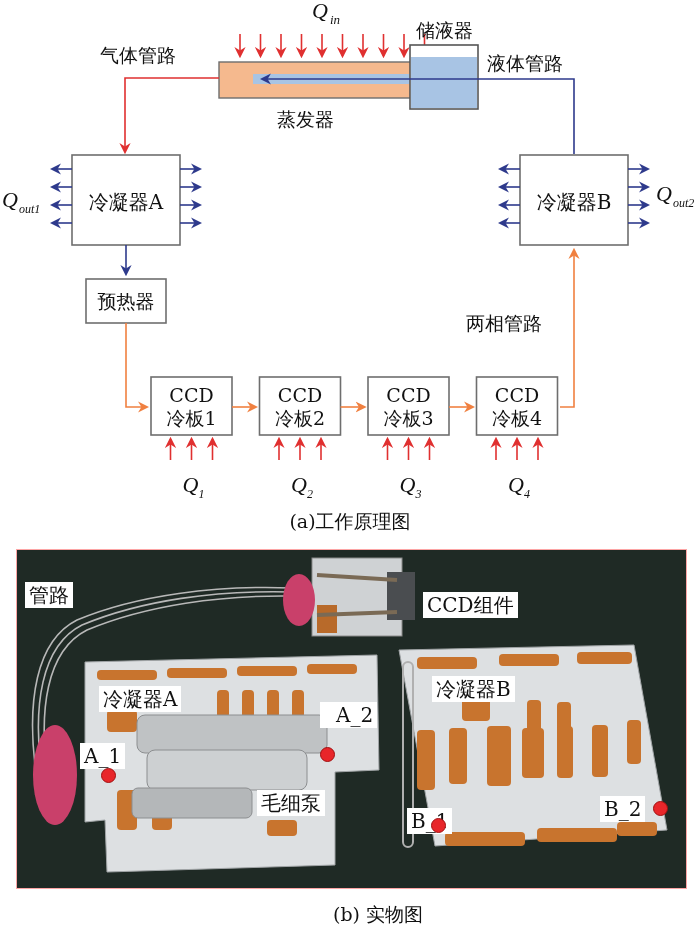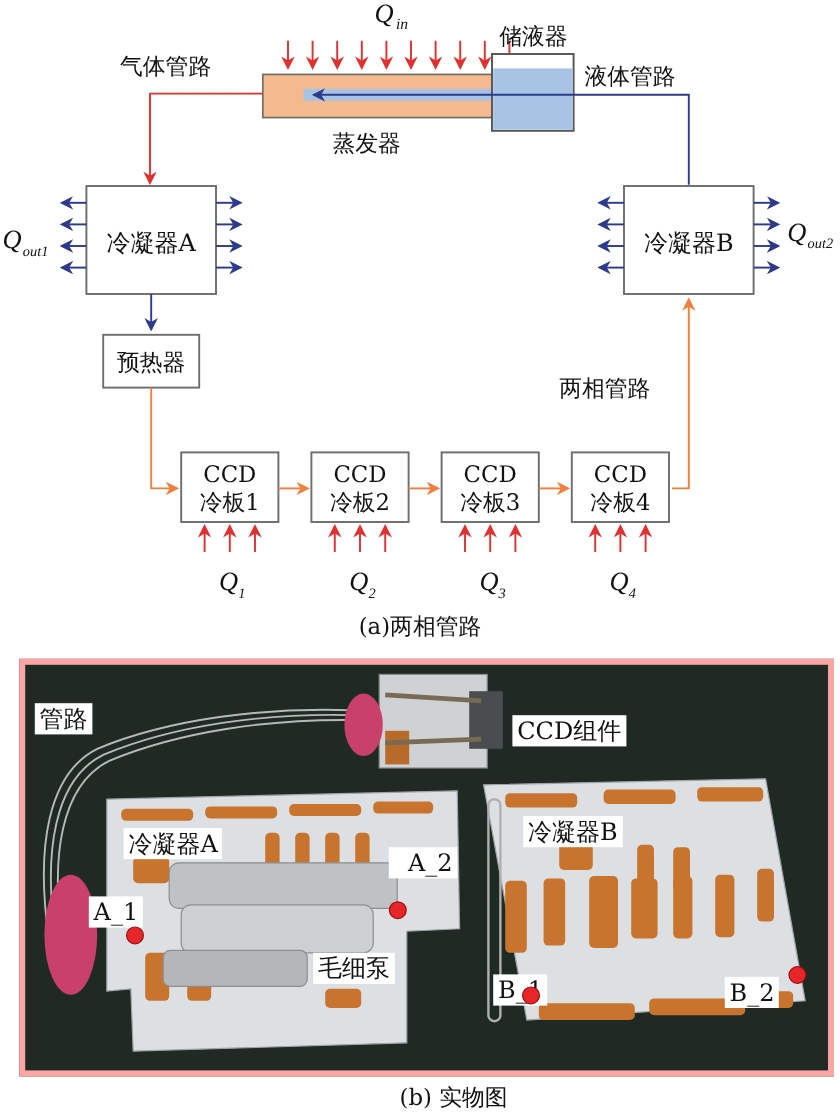--- a/index.html
+++ b/index.html
@@ -5,21 +5,21 @@
   html, body { margin: 0; padding: 0; background: #ffffff; }
   body { width: 700px; height: 933px; position: relative; overflow: hidden;
          font-family: "DejaVu Serif", "Liberation Serif", serif; color: #111; }
   #diagram { position: absolute; left: 0; top: 0; width: 700px; height: 540px; }
   .lbl { font-family: "DejaVu Serif", "Liberation Serif", serif; fill: #111; }
   .q { font-family: "Liberation Serif", "DejaVu Serif", serif; font-style: italic; fill: #111; }
   .box { fill: #ffffff; stroke: #6e6e6e; stroke-width: 1.6; }
   .caption { position: absolute; left: 0; width: 700px; text-align: center;
              font-family: "DejaVu Serif", "Liberation Serif", serif; font-size: 19px; color: #111; }
   #photo { position: absolute; left: 16px; top: 549px; width: 669px; height: 338px;
-           background: #1f2a25; border: 5px solid #fca5a5; overflow: hidden; }
+           background: #1f2a25; border: 1px solid #fca5a5; overflow: hidden; }
   .plabel { position: absolute; background: #ffffff; color: #111; padding: 1px 4px;
             font-family: "DejaVu Serif", "Liberation Serif", serif; font-size: 20px; line-height: 24px; }
   .dot { position: absolute; width: 13px; height: 13px; border-radius: 50%; background: #e8262a;
          border: 1px solid #a01010; }
 </style>
 </head>
 <body>
 
 <svg id="diagram" viewBox="0 0 700 540" xmlns="http://www.w3.org/2000/svg">
   <defs>
@@ -154,21 +154,21 @@
       <line x1="628" y1="205" x2="648" y2="205" stroke="#2e3a8c" stroke-width="1.6" marker-end="url(#ahBlue)"></line>
       <line x1="520" y1="223" x2="500" y2="223" stroke="#2e3a8c" stroke-width="1.6" marker-end="url(#ahBlue)"></line>
       <line x1="628" y1="223" x2="648" y2="223" stroke="#2e3a8c" stroke-width="1.6" marker-end="url(#ahBlue)"></line>
     </g>
   <g>
     <text class="q" x="656" y="201" font-size="22">Q</text>
     <text class="q" x="673" y="207" font-size="12" font-style="normal">out2</text>
   </g>
 </svg>
 
-<div class="caption" style="top:509px;">(a)两相管路</div>
+<div class="caption" style="top:509px;">(a)工作原理图</div>
 
 <div id="photo">
   <svg width="669" height="338" viewBox="0 0 669 338" xmlns="http://www.w3.org/2000/svg">
 
     <g fill="none" stroke="#b8b8b8" stroke-width="1.6">
       <path d="M275,38 C200,35 120,45 60,70 C20,90 8,150 20,230"></path>
       <path d="M275,42 C200,40 125,50 65,75 C25,95 14,155 26,232"></path>
       <path d="M275,46 C205,45 130,55 70,80 C30,100 20,160 32,234"></path>
     </g>
 
@@ -230,24 +230,24 @@
     </g>
 
     <rect x="386" y="112" width="10" height="185" rx="5" fill="none" stroke="#b0b0b0" stroke-width="2"></rect>
   </svg>
 
   <span class="plabel" style="left:8px; top:32px;">管路</span>
   <span class="plabel" style="left:406px; top:42px;">CCD组件</span>
   <span class="plabel" style="left:82px; top:136px;">冷凝器A</span>
   <span class="plabel" style="left:415px; top:126px;">冷凝器B</span>
   <span class="plabel" style="left:240px; top:240px;font-family:Liberation Serif, serif;">毛细泵</span>
-  <span class="plabel" style="left:53px; top:193px;">A_1</span>
+  <span class="plabel" style="left:63px; top:193px;">A_1</span>
   <span class="plabel" style="left:303px; top:152px;padding-left:16px;">A_2</span>
   <span class="plabel" style="left:390px; top:258px;">B_1</span>
-  <span class="plabel" style="left:583px; top:246px;margin-top:14px;">B_2</span>
+  <span class="plabel" style="left:583px; top:246px;">B_2</span>
 
   <span class="dot" style="left:84px; top:218px;"></span>
   <span class="dot" style="left:303px; top:197px;"></span>
   <span class="dot" style="left:414px; top:268px;"></span>
   <span class="dot" style="left:636px; top:251px;"></span>
 </div>
 
 <div class="caption" style="top:902px;padding-left:28px;">(b) 实物图</div>
 
 </body></html>

